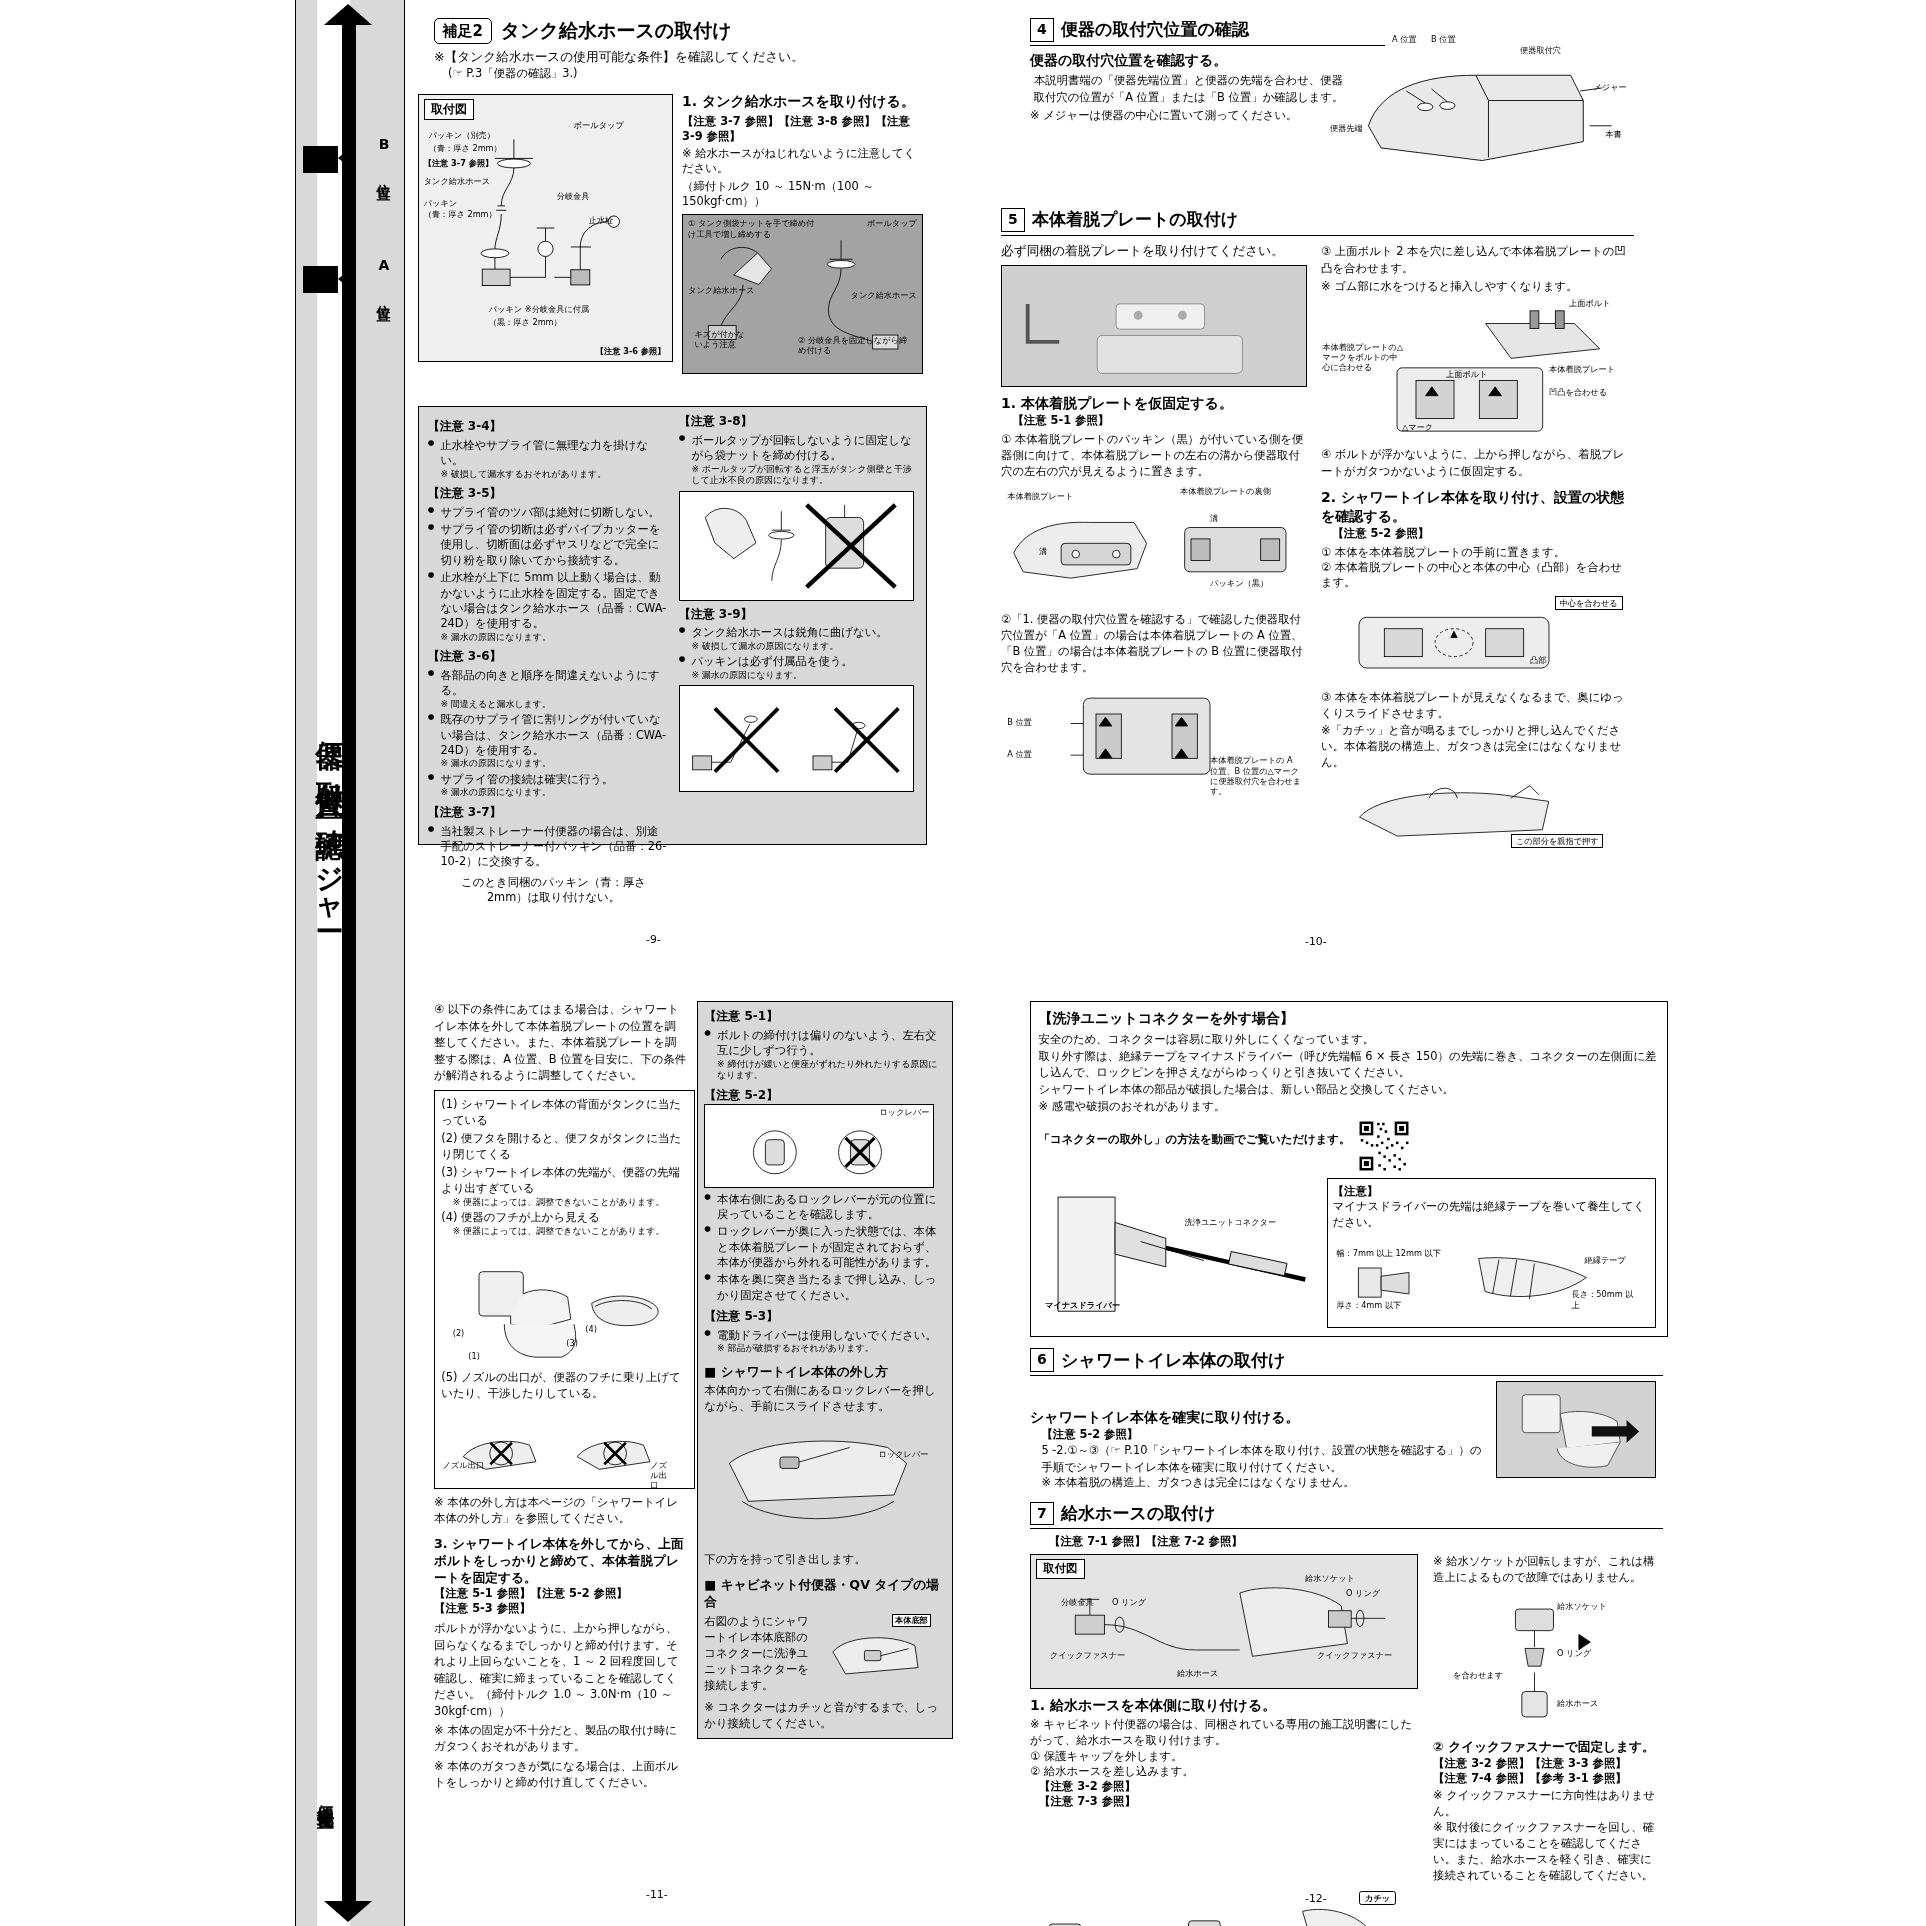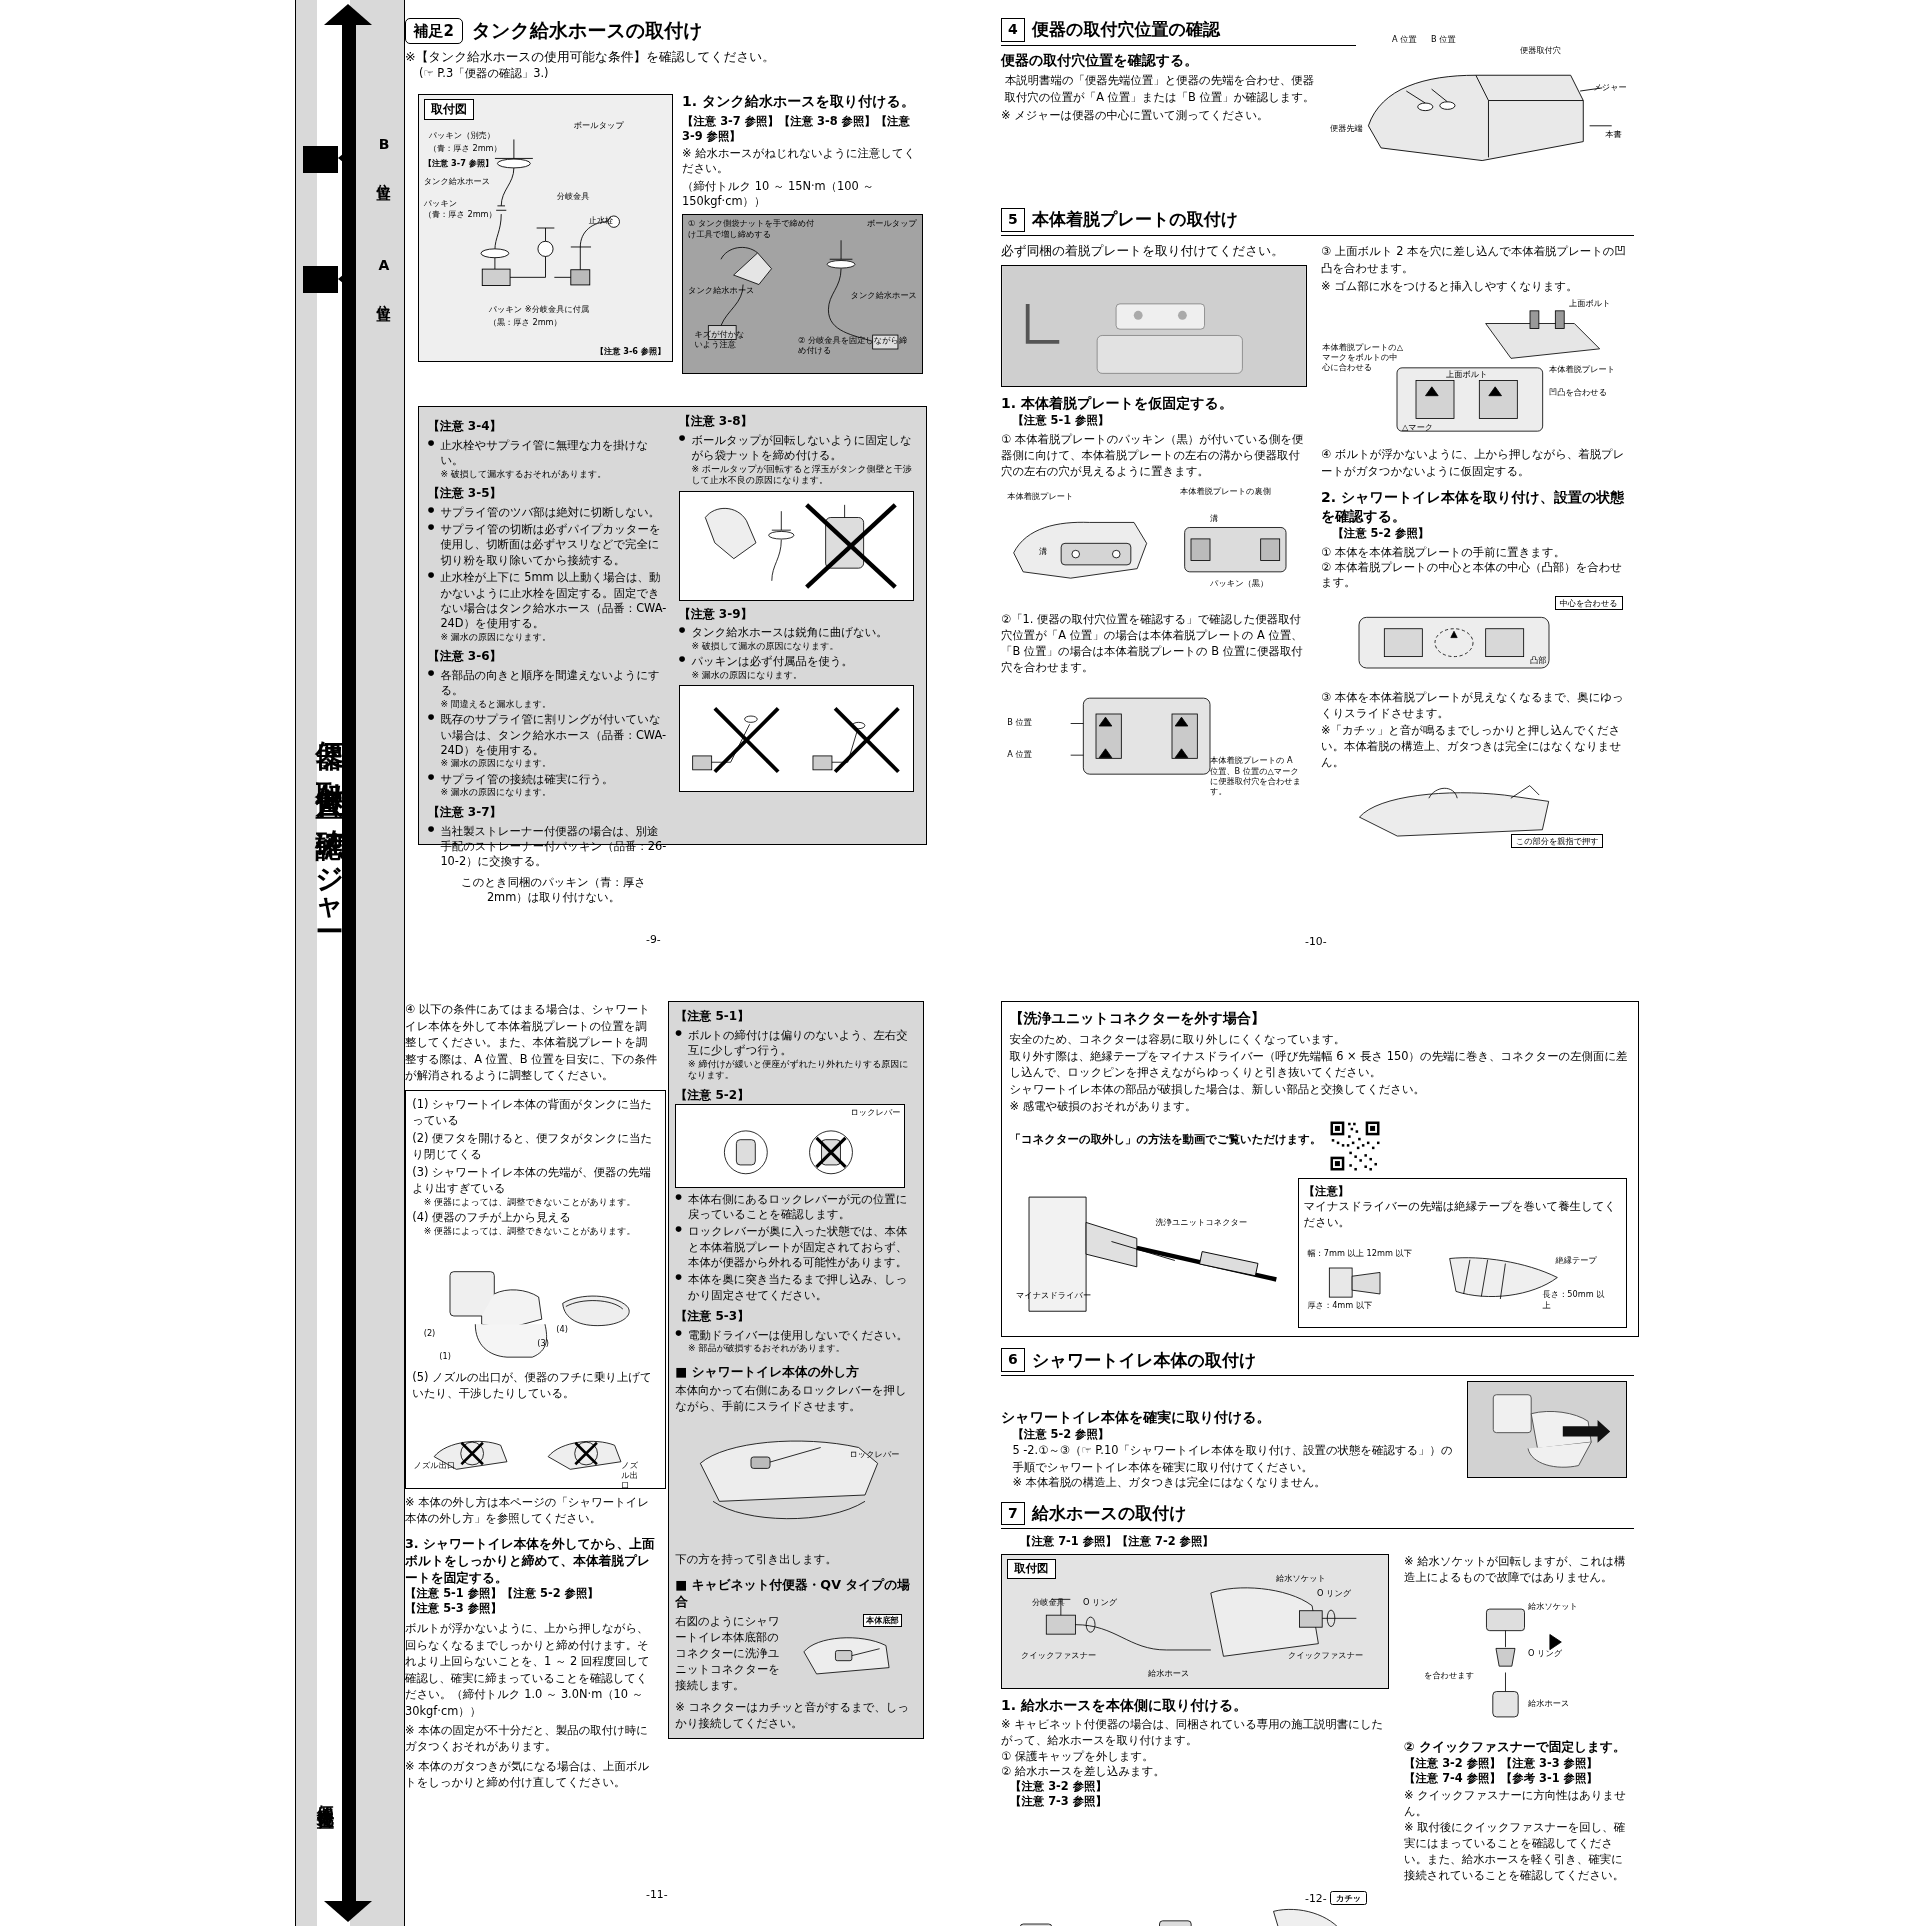--- a/index.html
+++ b/index.html
@@ -7,21 +7,21 @@
   .page{position:absolute;inset:0;}
   
   .measure-strip{position:absolute;left:295px;top:0;width:108px;height:1926px;background:#d9d9d9;border-left:1.3px solid #000;border-right:1.3px solid #000;}
   .strip-arrow-top{position:absolute;left:324px;top:3.8px;width:0;height:0;border-left:24px solid transparent;border-right:24px solid transparent;border-bottom:21.5px solid #000;}
   .strip-bar{position:absolute;left:342px;top:16.5px;width:14px;height:1894px;background:#000;}
   .strip-arrow-bot{position:absolute;left:324px;bottom:3.8px;width:0;height:0;border-left:24px solid transparent;border-right:24px solid transparent;border-top:21.5px solid #000;}
   .vlabel{position:absolute;writing-mode:vertical-rl;text-orientation:upright;font-weight:bold;letter-spacing:2.5px;}
   .mk-black{position:absolute;background:#000;}
   .tick-tri{position:absolute;width:0;height:0;border-top:9px solid transparent;border-bottom:9px solid transparent;border-right:11.4px solid #000;}
   
-  .col{position:absolute;}
+  .col{position:absolute;padding-left:29px;}
   .box{border:1px solid #000;}
   .gray{background:#d8d8d8;}
   .t12{font-size:11.4px;}
   .t13{font-size:12.7px;}
   .t14{font-size:14px;}
   .b{font-weight:bold;}
   .num-sq{display:inline-block;width:21.5px;height:21.5px;border:1.3px solid #000;text-align:center;line-height:21.5px;font-weight:bold;font-size:14px;vertical-align:middle;background:#fff;}
   .sec-title{display:flex;align-items:center;gap:7.6px;font-weight:bold;font-size:17px;border-bottom:1.9px solid #000;padding-bottom:3.2px;}
   .hosoku{display:inline-block;border:1.6px solid #000;border-radius:5px;padding:2.5px 7.6px;font-weight:bold;font-size:15px;}
   ul.dot{margin:2.5px 0 0 0;padding-left:0;list-style:none;}
@@ -564,21 +564,21 @@
           <svg width="279" height="146" viewBox="0 0 440 230">
             <g stroke="#000" fill="none" stroke-width="1.4">
               <path d="M30 30 L120 30 L120 210 L30 210 Z" fill="#f2f2f2"></path>
               <path d="M120 70 L200 95 L200 140 L120 120 Z" fill="#e0e0e0"></path>
               <path d="M200 110 L420 160" stroke-width="7"></path>
               <path d="M160 100 L260 130"></path>
               <rect x="300" y="125" width="90" height="20" transform="rotate(12 345 135)" fill="#ddd"></rect>
             </g>
           </svg>
           <div class="capt" style="position:absolute;left:146px;top:39px;">洗浄ユニットコネクター</div>
-          <div class="capt" style="position:absolute;left:6.3px;top:112px;">マイナスドライバー</div>
+          <div class="capt" style="position:absolute;left:6.3px;top:122px;font-weight:bold;">マイナスドライバー</div>
         </div>
 
         <div class="box" style="width:317px;padding:5px;background:#fff;position:relative;">
           <div class="t12 b">【注意】</div>
           <div class="t12" style="line-height:1.4;">マイナスドライバーの先端は絶縁テープを巻いて養生してください。</div>
           <div style="position:relative;width:304px;height:89px;margin-top:2.5px;">
             <svg width="304" height="89" viewBox="0 0 480 140">
               <g stroke="#000" fill="none" stroke-width="1.3">
                 <rect x="40" y="55" width="36" height="46" fill="#e8e8e8"></rect>
                 <path d="M76 68 L120 62 L120 96 L76 90 Z" fill="#ddd"></path>

